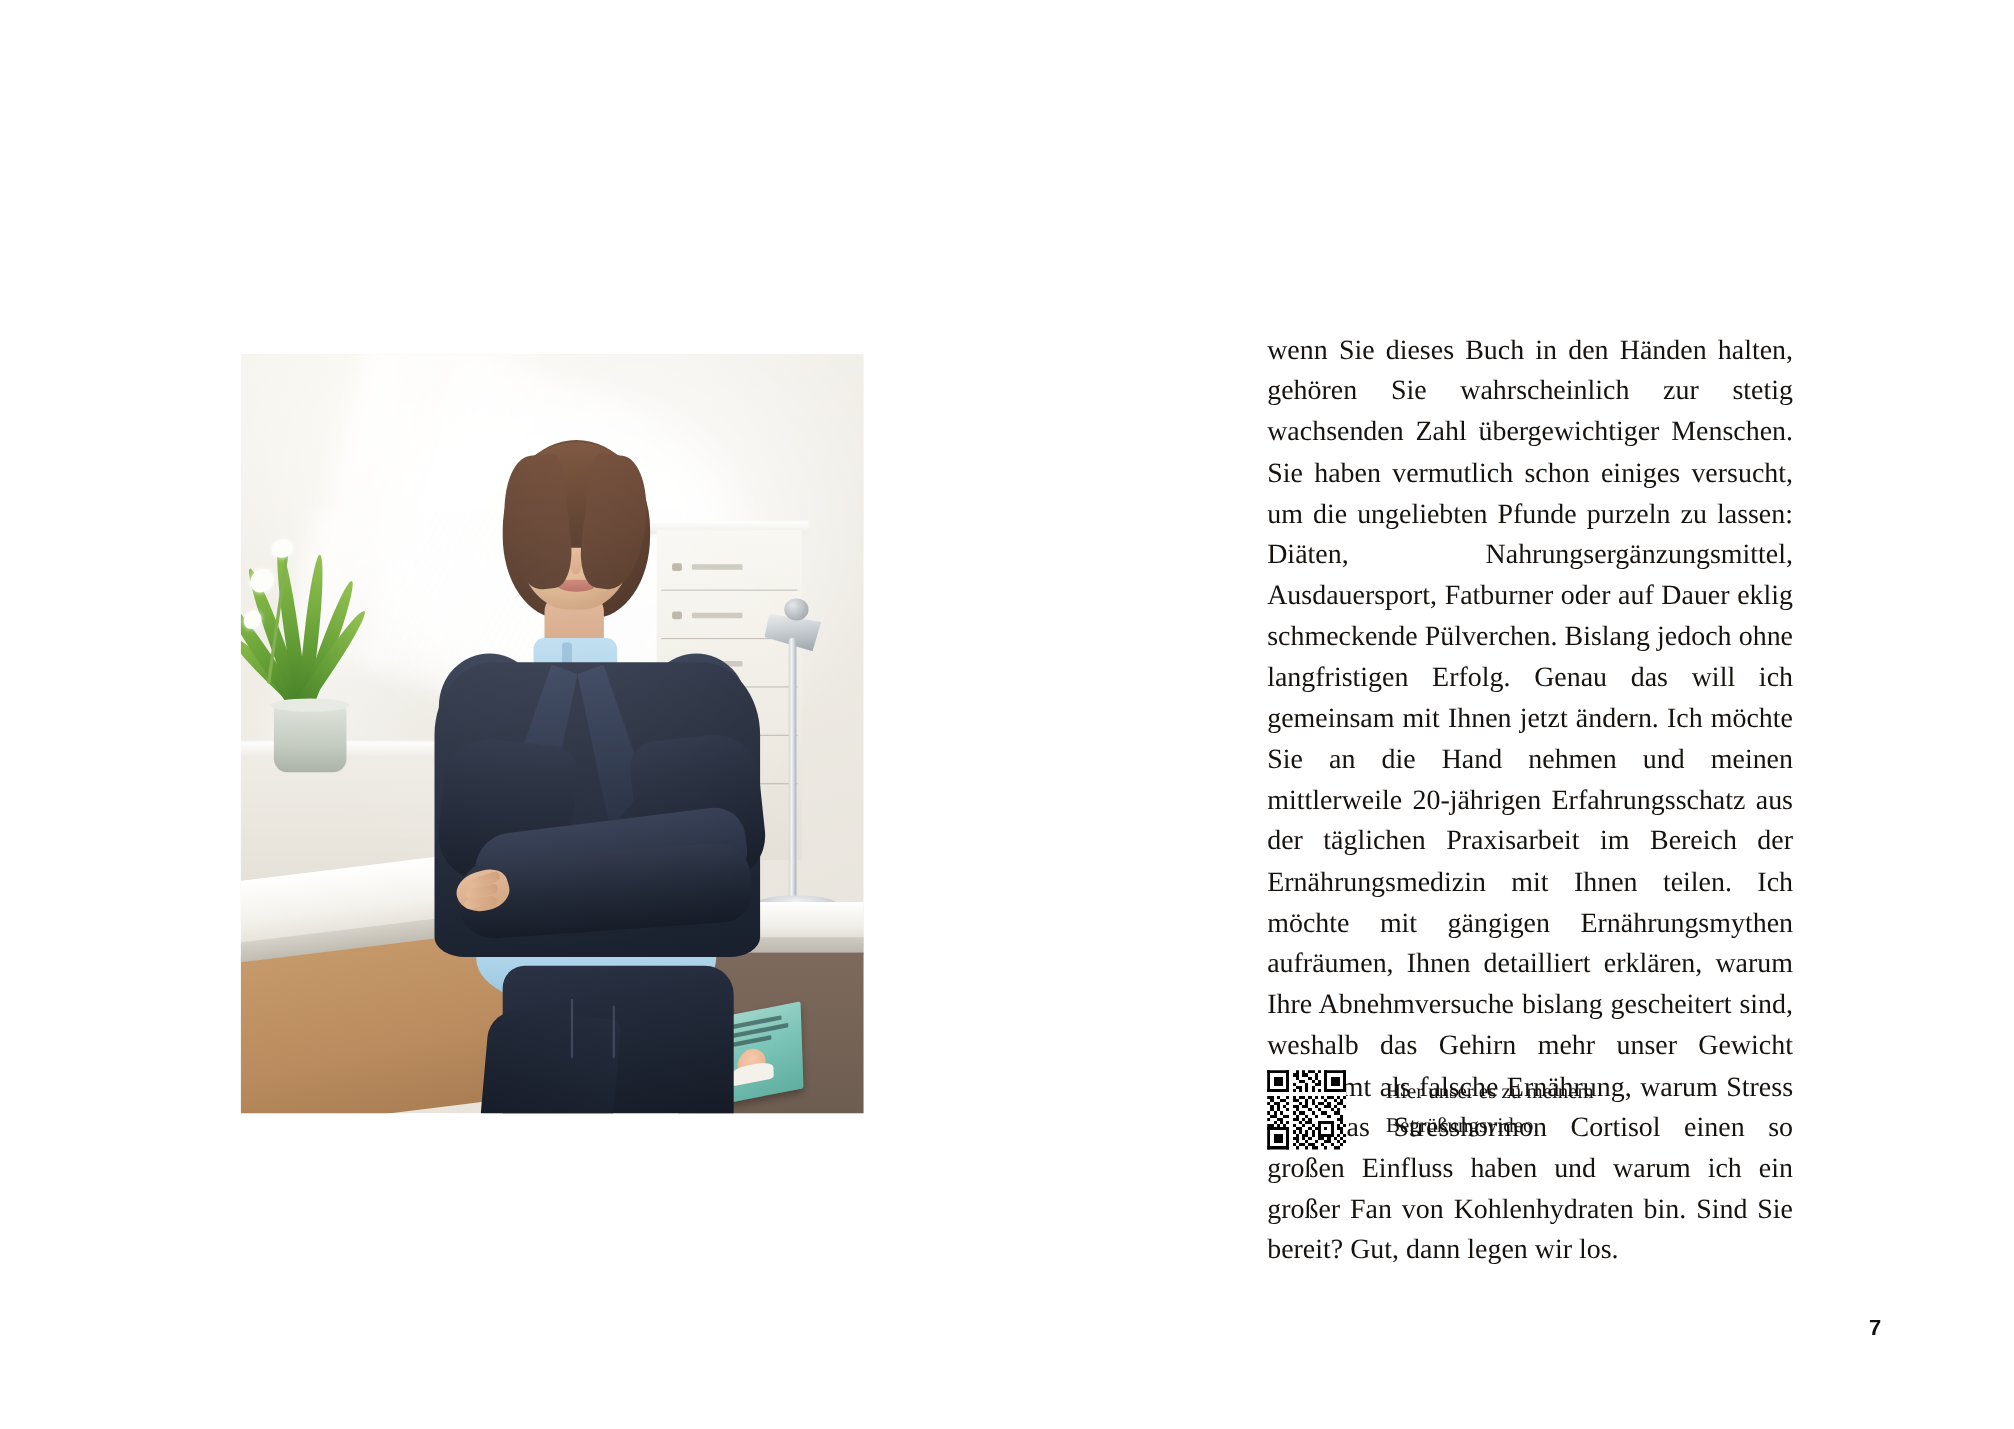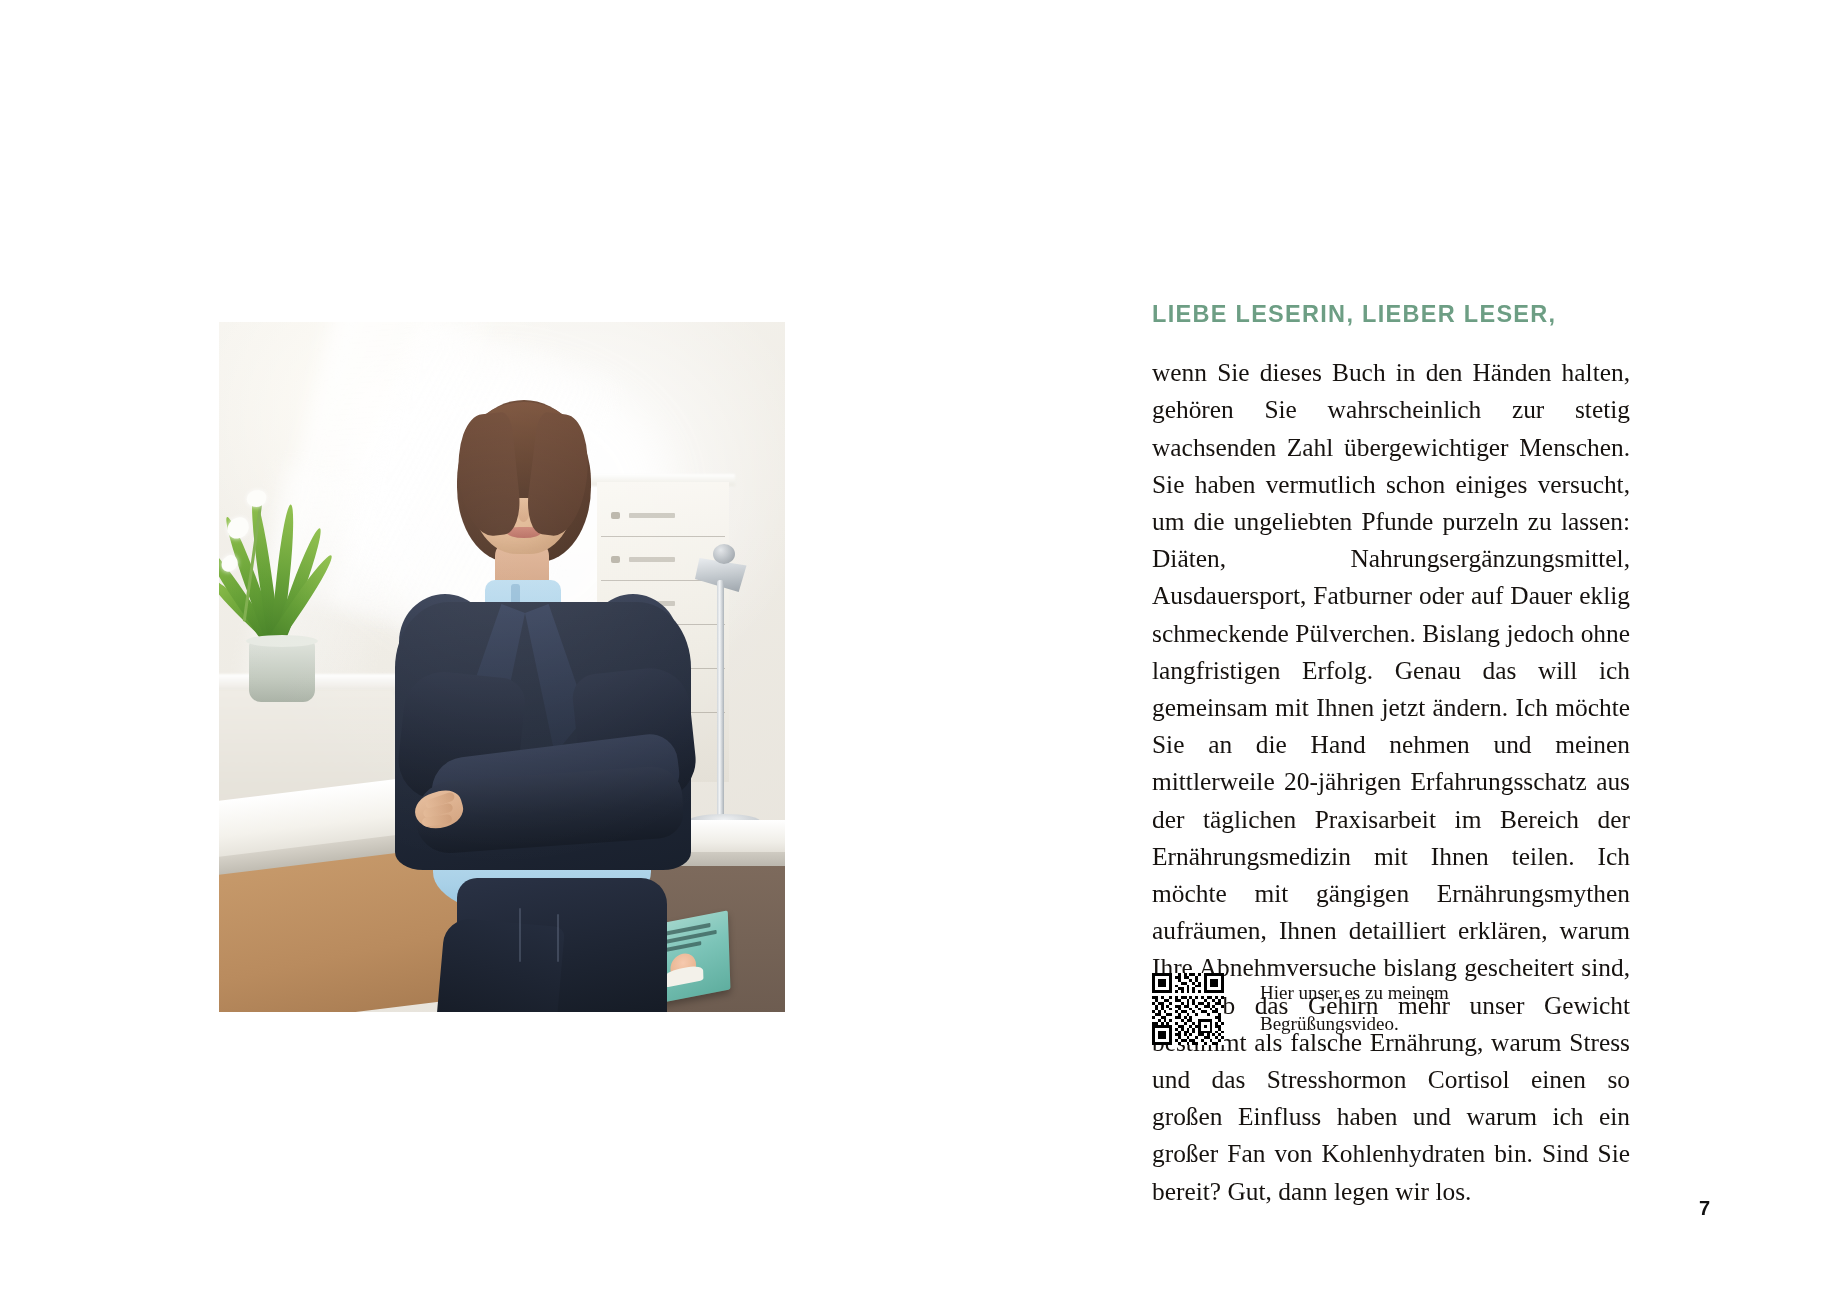--- a/index.html
+++ b/index.html
@@ -708,21 +708,20 @@
         <div class="finger f1"></div>
         <div class="finger f2"></div>
         <div class="finger f3"></div>
       </div>
 
       <div class="photo-grade"></div>
     </div>
   </figure>
 
   <div class="text-col">
-    <h2 class="eyebrow-heading">LIEBE LESERIN, LIEBER LESER,</h2>
     <p class="body-copy">wenn Sie dieses Buch in den Händen halten, gehören Sie wahrscheinlich zur stetig wachsenden Zahl übergewichtiger Menschen. Sie haben vermutlich schon einiges versucht, um die ungeliebten Pfunde purzeln zu lassen: Diäten, Nahrungsergänzungsmittel, Ausdauersport, Fatburner oder auf Dauer eklig schmeckende Pülverchen. Bislang jedoch ohne langfristigen Erfolg. Genau das will ich gemeinsam mit Ihnen jetzt ändern. Ich möchte Sie an die Hand nehmen und meinen mittlerweile 20-jährigen Erfahrungsschatz aus der täglichen Praxisarbeit im Bereich der Ernährungsmedizin mit Ihnen teilen. Ich möchte mit gängigen Ernährungsmythen aufräumen, Ihnen detailliert erklären, warum Ihre Abnehmversuche bislang gescheitert sind, weshalb das Gehirn mehr unser Gewicht bestimmt als falsche Ernährung, warum Stress und das Stresshormon Cortisol einen so großen Einfluss haben und warum ich ein großer Fan von Kohlenhydraten bin. Sind Sie bereit? Gut, dann legen wir los.</p>
   </div>
 
   <div class="qr-block">
     <svg class="qr-code" viewBox="0 0 25 25" shape-rendering="crispEdges">
       <rect width="25" height="25" fill="#ffffff"></rect>
       <g fill="#000000">
 
         <rect x="0" y="0" width="7" height="1"></rect>
           <rect x="0" y="6" width="7" height="1"></rect>

